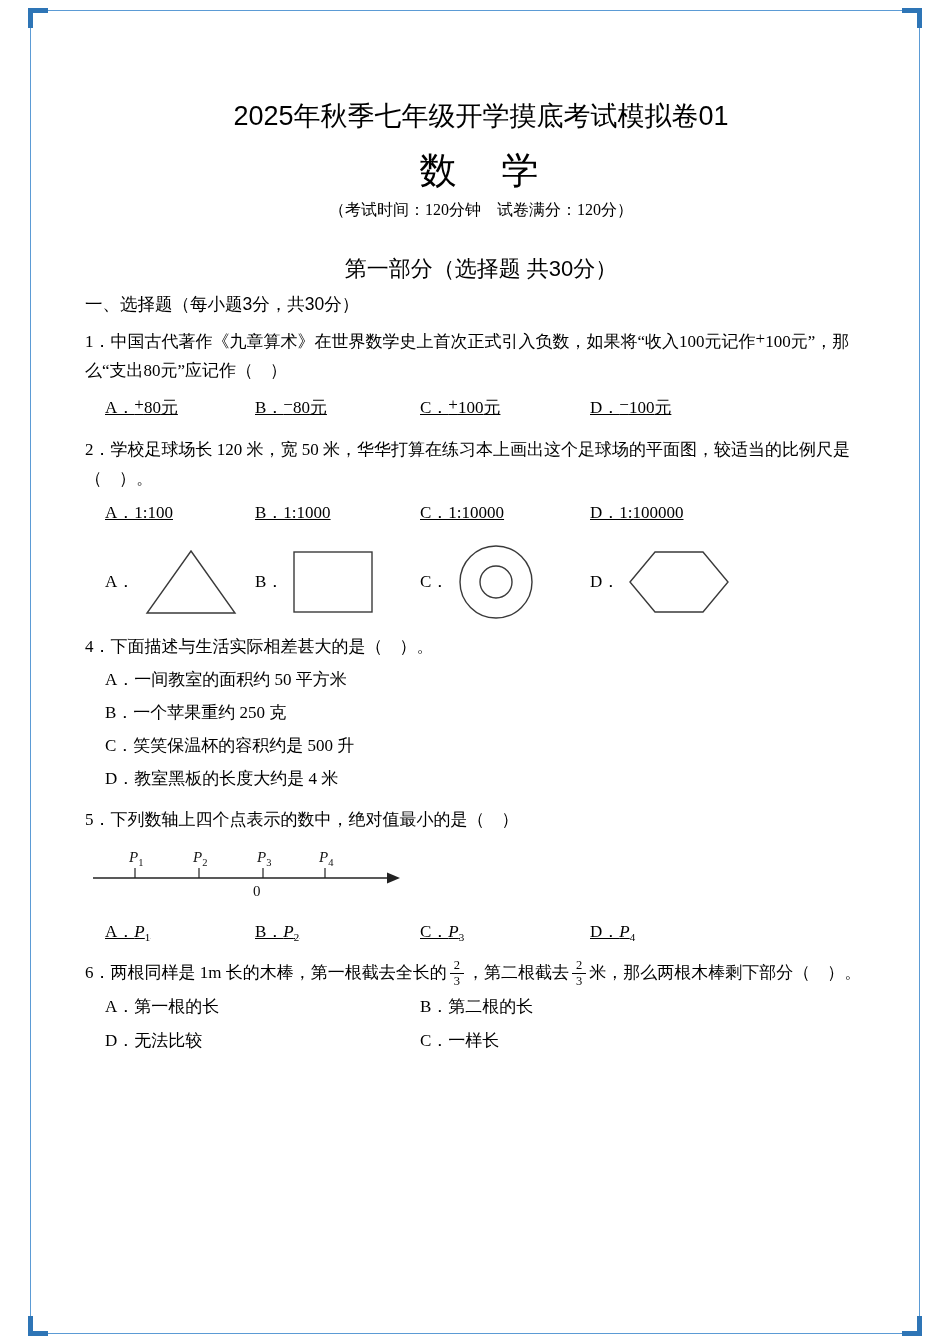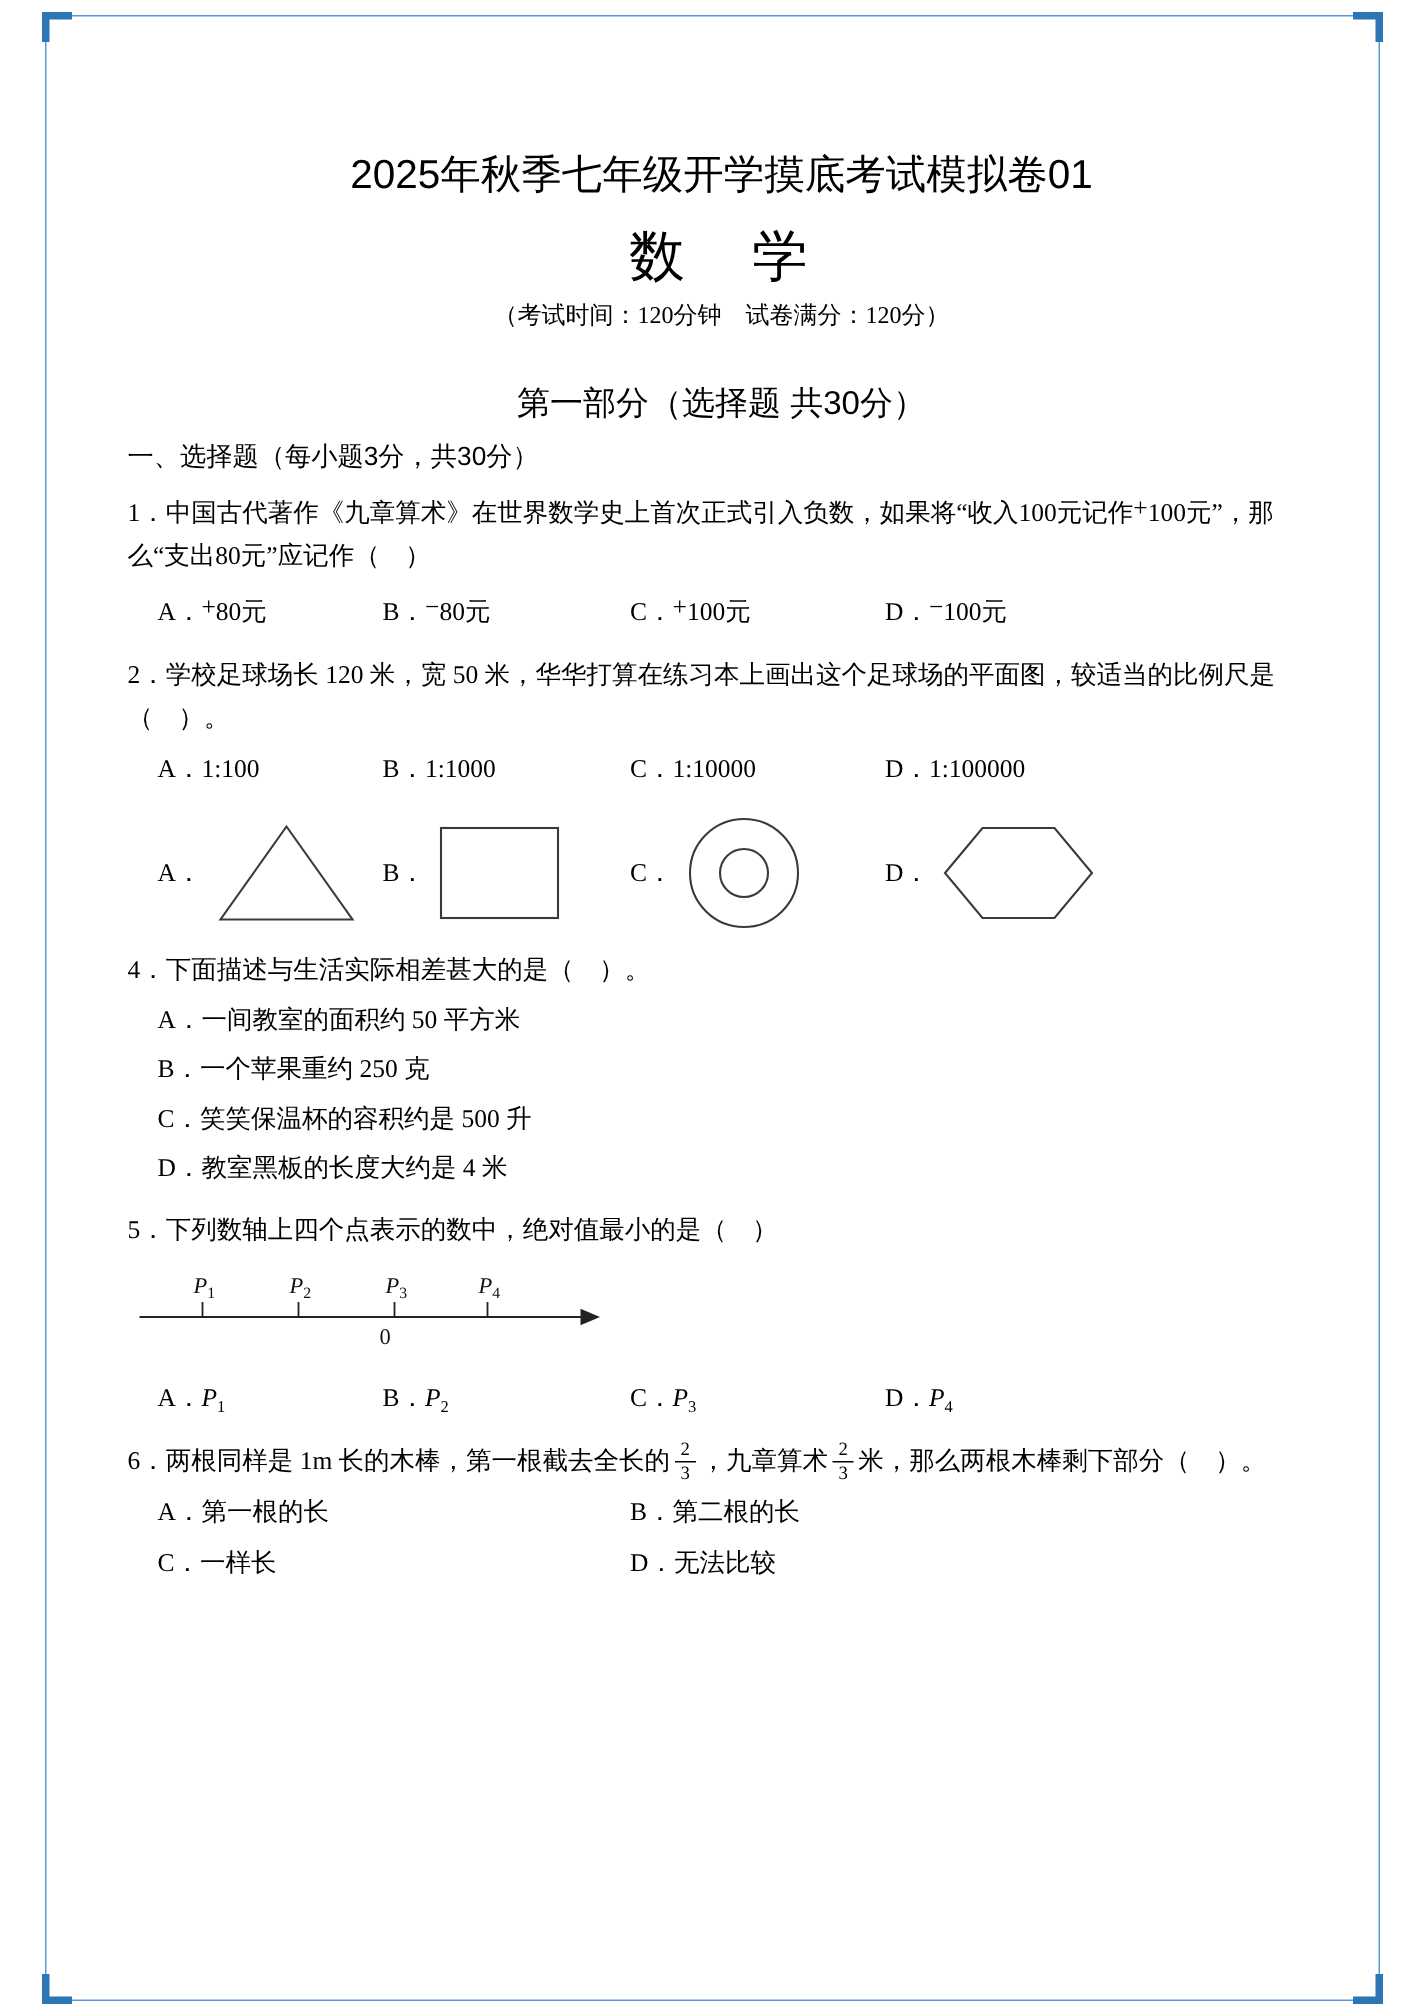--- a/index.html
+++ b/index.html
@@ -34,21 +34,21 @@
 
   .notice-heading { font-size: 17.5px; margin: 4px 0 3px; }
   .notice-item { margin: 0; text-indent: 34px; line-height: 1.78; }
   .red { color: #ff0000; }
 
   .section-title { text-align: center; font-size: 22px; margin: 12px 0 8px; }
   .sub-heading { font-size: 17.5px; margin: 6px 0 4px; }
 
   .question { margin: 0 0 10px 0; }
   .stem { margin: 8px 0 2px; line-height: 1.72; }
-  .opts { display: grid; grid-template-columns: 150px 165px 170px 1fr; padding-left: 20px; margin: 4px 0 2px; line-height: 1.9; }
+  .opts { display: grid; grid-template-columns: 150px 165px 170px 1fr; padding-left: 20px; margin: 4px 0 2px; line-height: 1.9; text-decoration: underline; }
   .opts2 { display: grid; grid-template-columns: 315px 1fr; padding-left: 20px; margin: 2px 0 2px; line-height: 2.0; }
   .optline { padding-left: 20px; margin: 0; line-height: 1.95; }
 
   .shapes { display: grid; grid-template-columns: 150px 165px 170px 1fr; padding-left: 20px; align-items: center; margin: 12px 0 4px; }
   .shape-opt { display: flex; align-items: center; gap: 8px; }
   .shape-opt svg { display: block; }
 
   .math { font-family: "Liberation Serif", serif; }
   .msign { vertical-align: 3px; }
   .pvar { font-style: italic; font-family: "Liberation Serif", serif; }
@@ -157,22 +157,22 @@
     </svg>
     <div class="opts" style="margin-top:10px">
       <span class="opt"><span>A．</span><span class="pvar">P</span><sub class="psub">1</sub></span>
       <span class="opt"><span>B．</span><span class="pvar">P</span><sub class="psub">2</sub></span>
       <span class="opt"><span>C．</span><span class="pvar">P</span><sub class="psub">3</sub></span>
       <span class="opt"><span>D．</span><span class="pvar">P</span><sub class="psub">4</sub></span>
     </div>
   </div>
 
   <div class="question">
-    <p class="stem"><span>6．两根同样是 1m 长的木棒，第一根截去全长的</span><span class="frac"><span class="num">2</span><span class="den">3</span></span><span>，九章算术</span><span class="frac"><span class="num">2</span><span class="den">3</span></span><span>米，那么两根木棒剩下部分（　）。</span></p>
+    <p class="stem"><span>6．两根同样是 1m 长的木棒，第一根截去全长的</span><span class="frac"><span class="num">2</span><span class="den">3</span></span><span>，第二根截去</span><span class="frac"><span class="num">2</span><span class="den">3</span></span><span>米，那么两根木棒剩下部分（　）。</span></p>
     <div class="opts2">
       <span class="opt">A．第一根的长</span>
       <span class="opt">B．第二根的长</span>
+      <span class="opt">D．无法比较</span>
       <span class="opt">C．一样长</span>
-      <span class="opt">D．无法比较</span>
     </div>
   </div>
 
 </div>
 
 </body></html>

